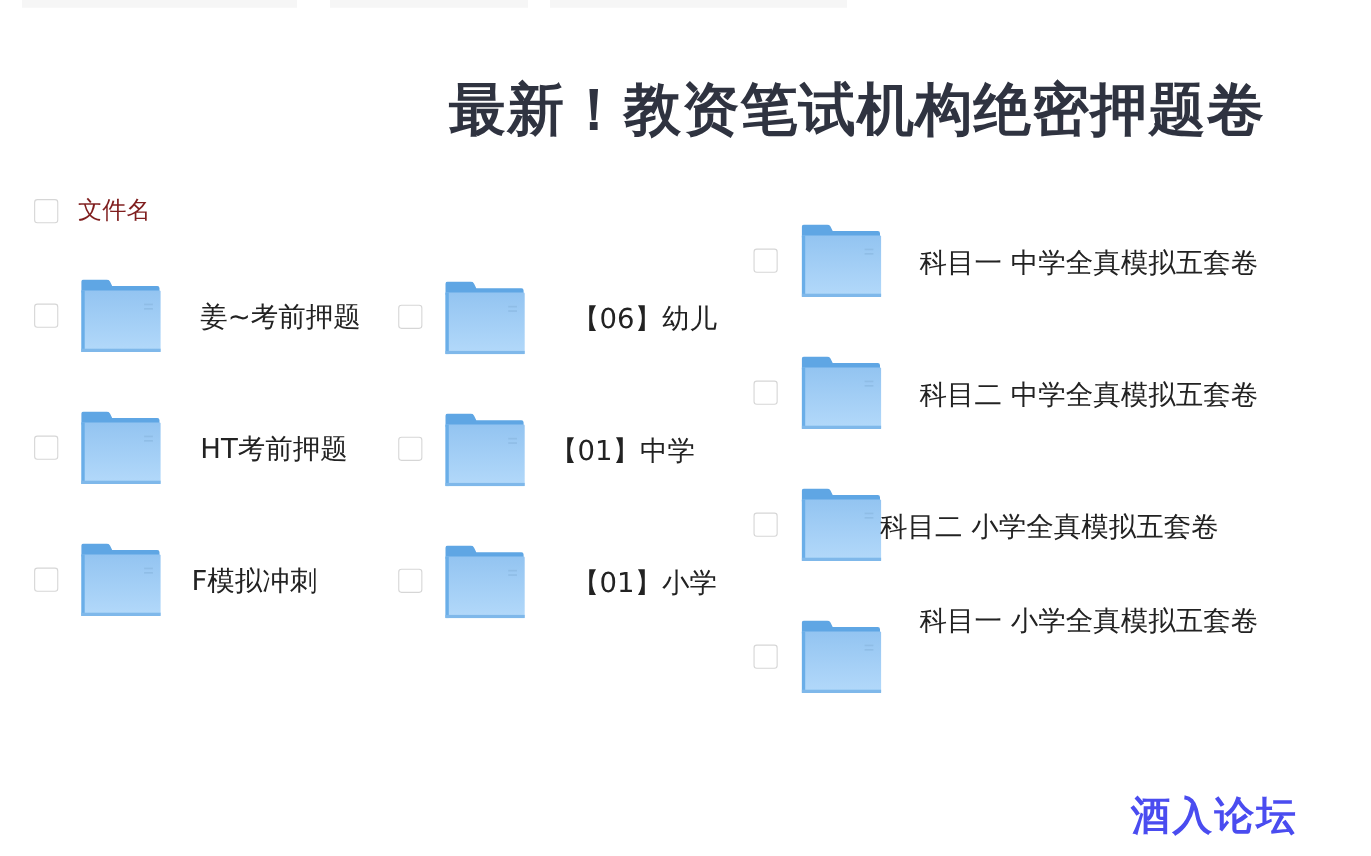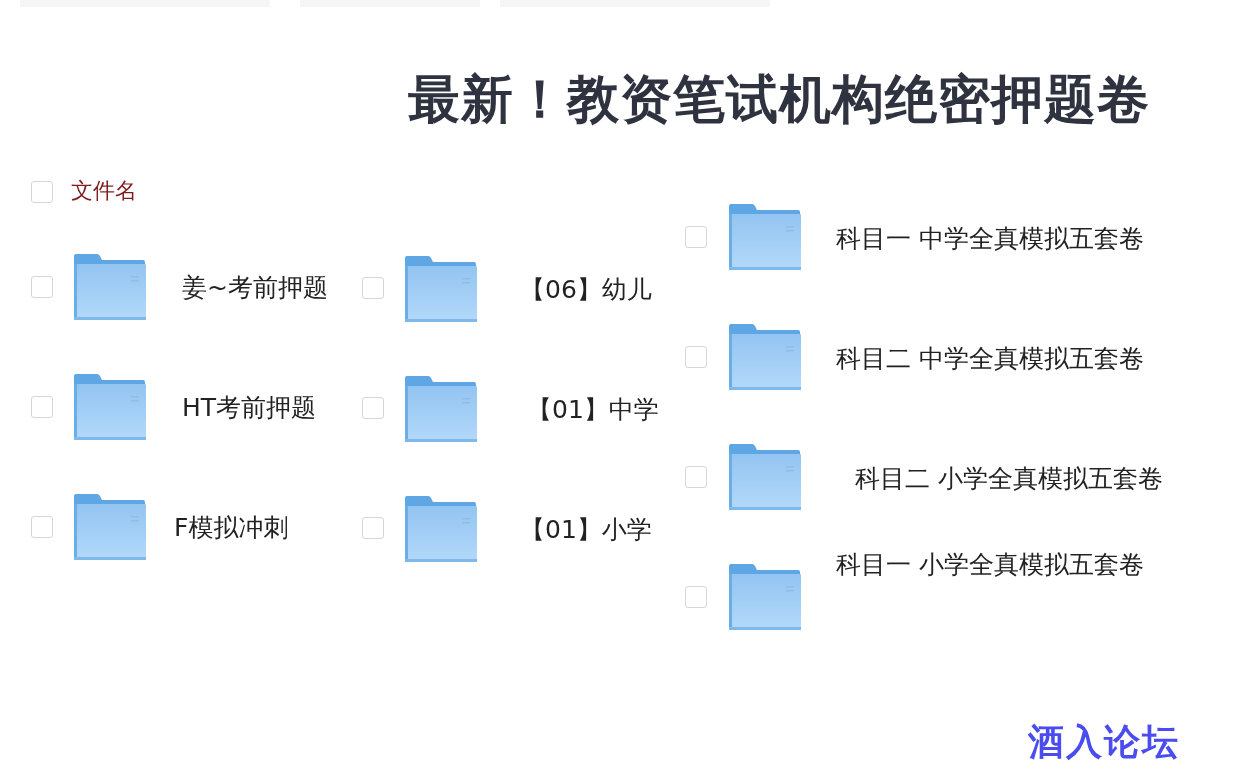--- a/index.html
+++ b/index.html
@@ -109,21 +109,21 @@
     </div>
   <div class="item-label" style="left:520px;top:273px">【06】幼儿</div>
 </div>
 <div>
   <div class="checkbox" style="left:362px;top:397px"></div>
   <div class="folder" style="left:404px;top:376px">
       <svg>
         <use href="#folder-sym"></use>
       </svg>
     </div>
-  <div class="item-label" style="left:527px;top:393px">【01】中学</div>
+  <div class="item-label" style="left:500px;top:393px">【01】中学</div>
 </div>
 <div>
   <div class="checkbox" style="left:362px;top:517px"></div>
   <div class="folder" style="left:404px;top:496px">
       <svg>
         <use href="#folder-sym"></use>
       </svg>
     </div>
   <div class="item-label" style="left:520px;top:513px">【01】小学</div>
 </div>
@@ -146,21 +146,21 @@
     </div>
   <div class="item-label" style="left:836px;top:342px">科目二 中学全真模拟五套卷</div>
 </div>
 <div>
   <div class="checkbox" style="left:685px;top:466px"></div>
   <div class="folder" style="left:728px;top:444px">
       <svg>
         <use href="#folder-sym"></use>
       </svg>
     </div>
-  <div class="item-label" style="left:855px;top:462px">科目二 小学全真模拟五套卷</div>
+  <div class="item-label" style="left:800px;top:462px">科目二 小学全真模拟五套卷</div>
 </div>
 <div>
   <div class="checkbox" style="left:685px;top:586px"></div>
   <div class="folder" style="left:728px;top:564px">
       <svg>
         <use href="#folder-sym"></use>
       </svg>
     </div>
   <div class="item-label" style="left:836px;top:548px">科目一 小学全真模拟五套卷</div>
 </div>

